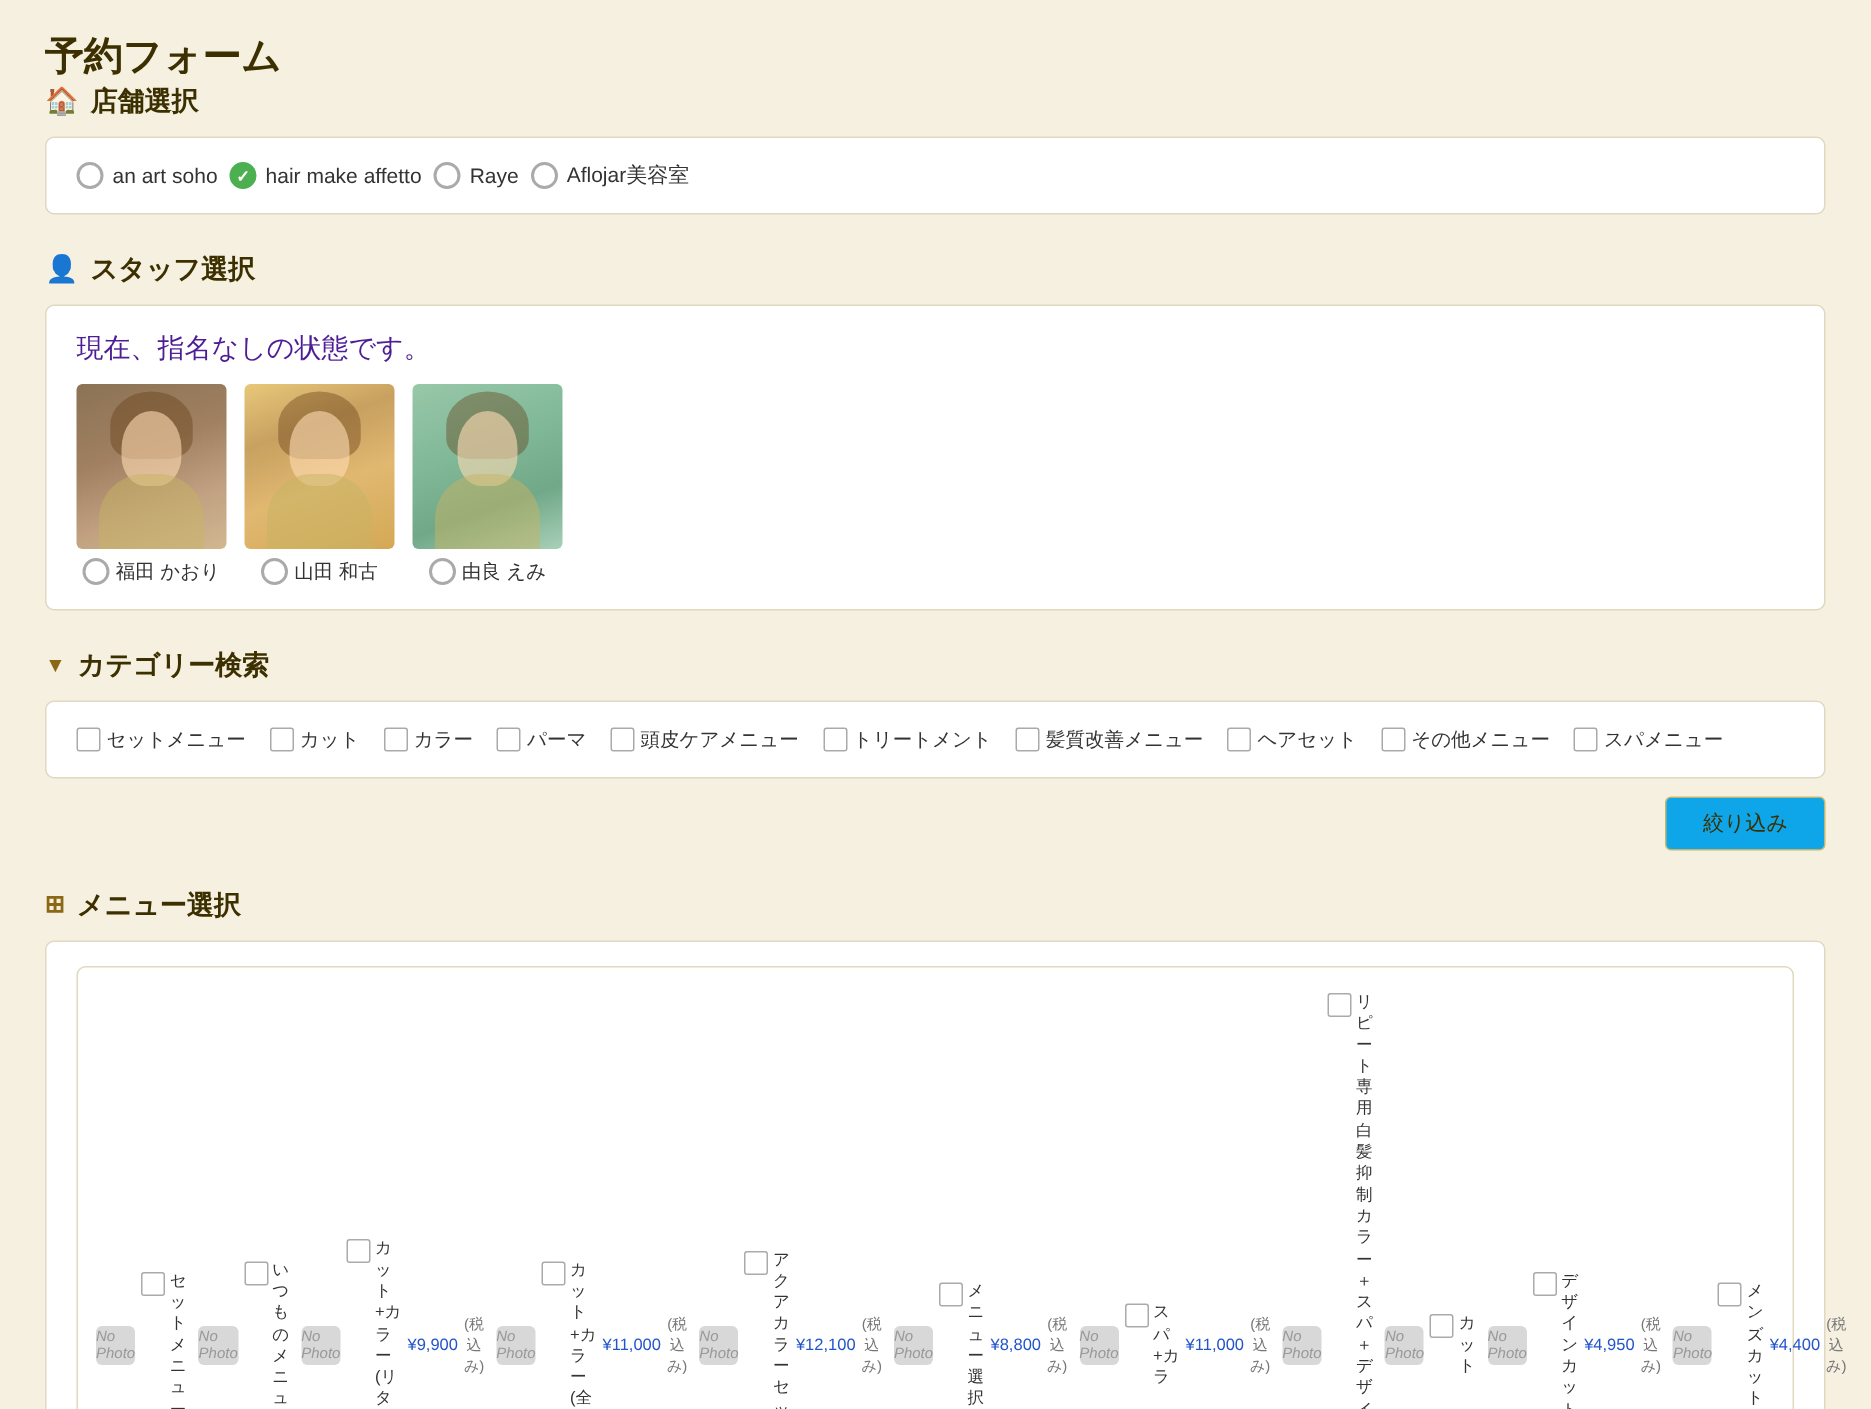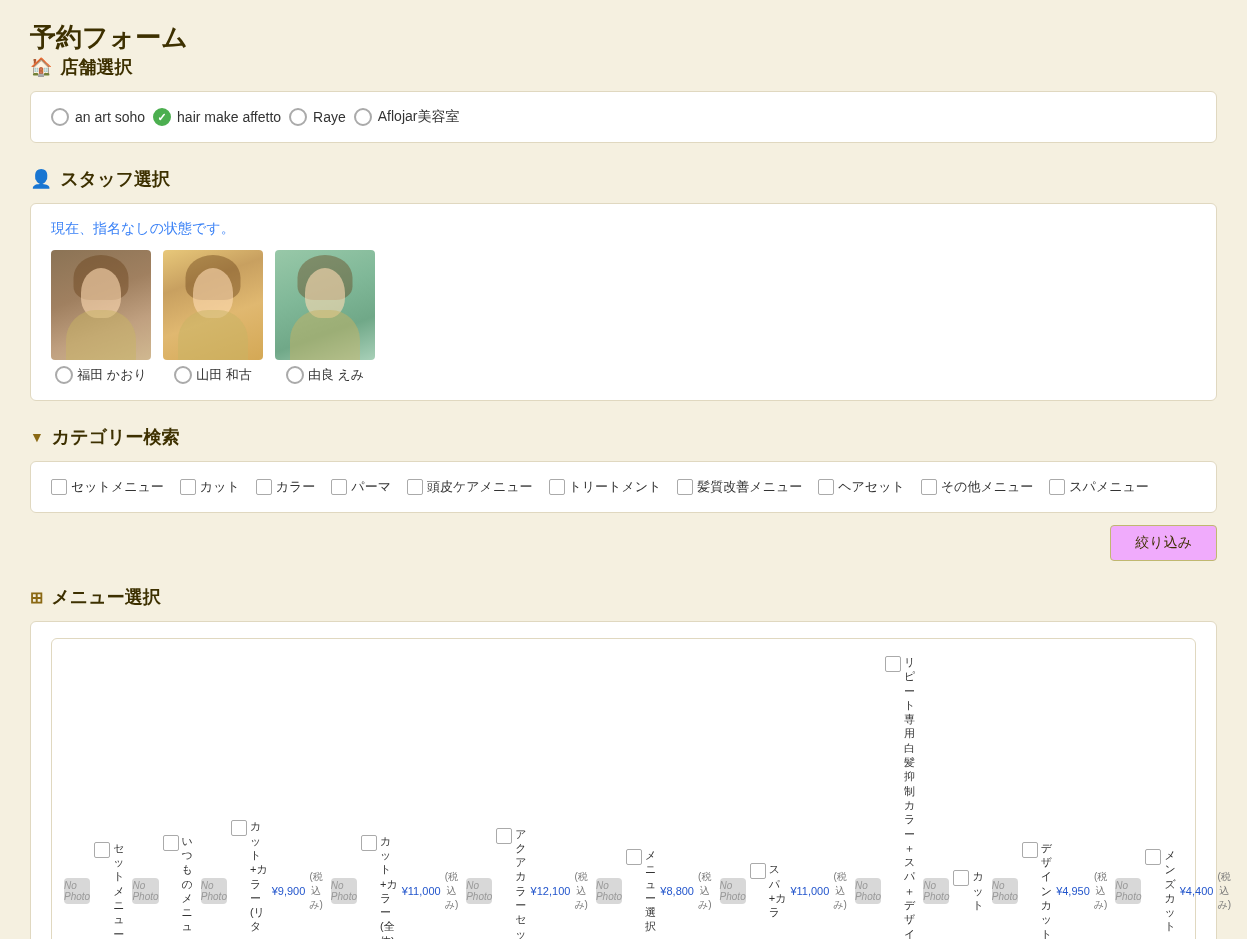--- a/index.html
+++ b/index.html
@@ -78,22 +78,22 @@
 
     .radio-circle.checked::after {
       content: '✓';
       color: #fff;
       font-size: 11px;
       font-weight: bold;
     }
 
     
     .staff-status-text {
-      color: #3b82f6;
-      font-size: 14px;
+      color: #4c1d95;
+      font-size: 18px;
       margin-bottom: 12px;
     }
 
     .staff-grid {
       display: flex;
       gap: 12px;
       flex-wrap: wrap;
     }
 
     .staff-card {
@@ -203,21 +203,21 @@
       flex-shrink: 0;
     }
 
     .filter-btn-row {
       display: flex;
       justify-content: flex-end;
       margin-top: 12px;
     }
 
     .filter-btn {
-      background: #f0abfc;
+      background: #0ea5e9;
       border: 1px solid #c0b870;
       border-radius: 4px;
       padding: 8px 24px;
       font-size: 14px;
       color: #3d3000;
       cursor: pointer;
     }
 
     
     .menu-section-header {

